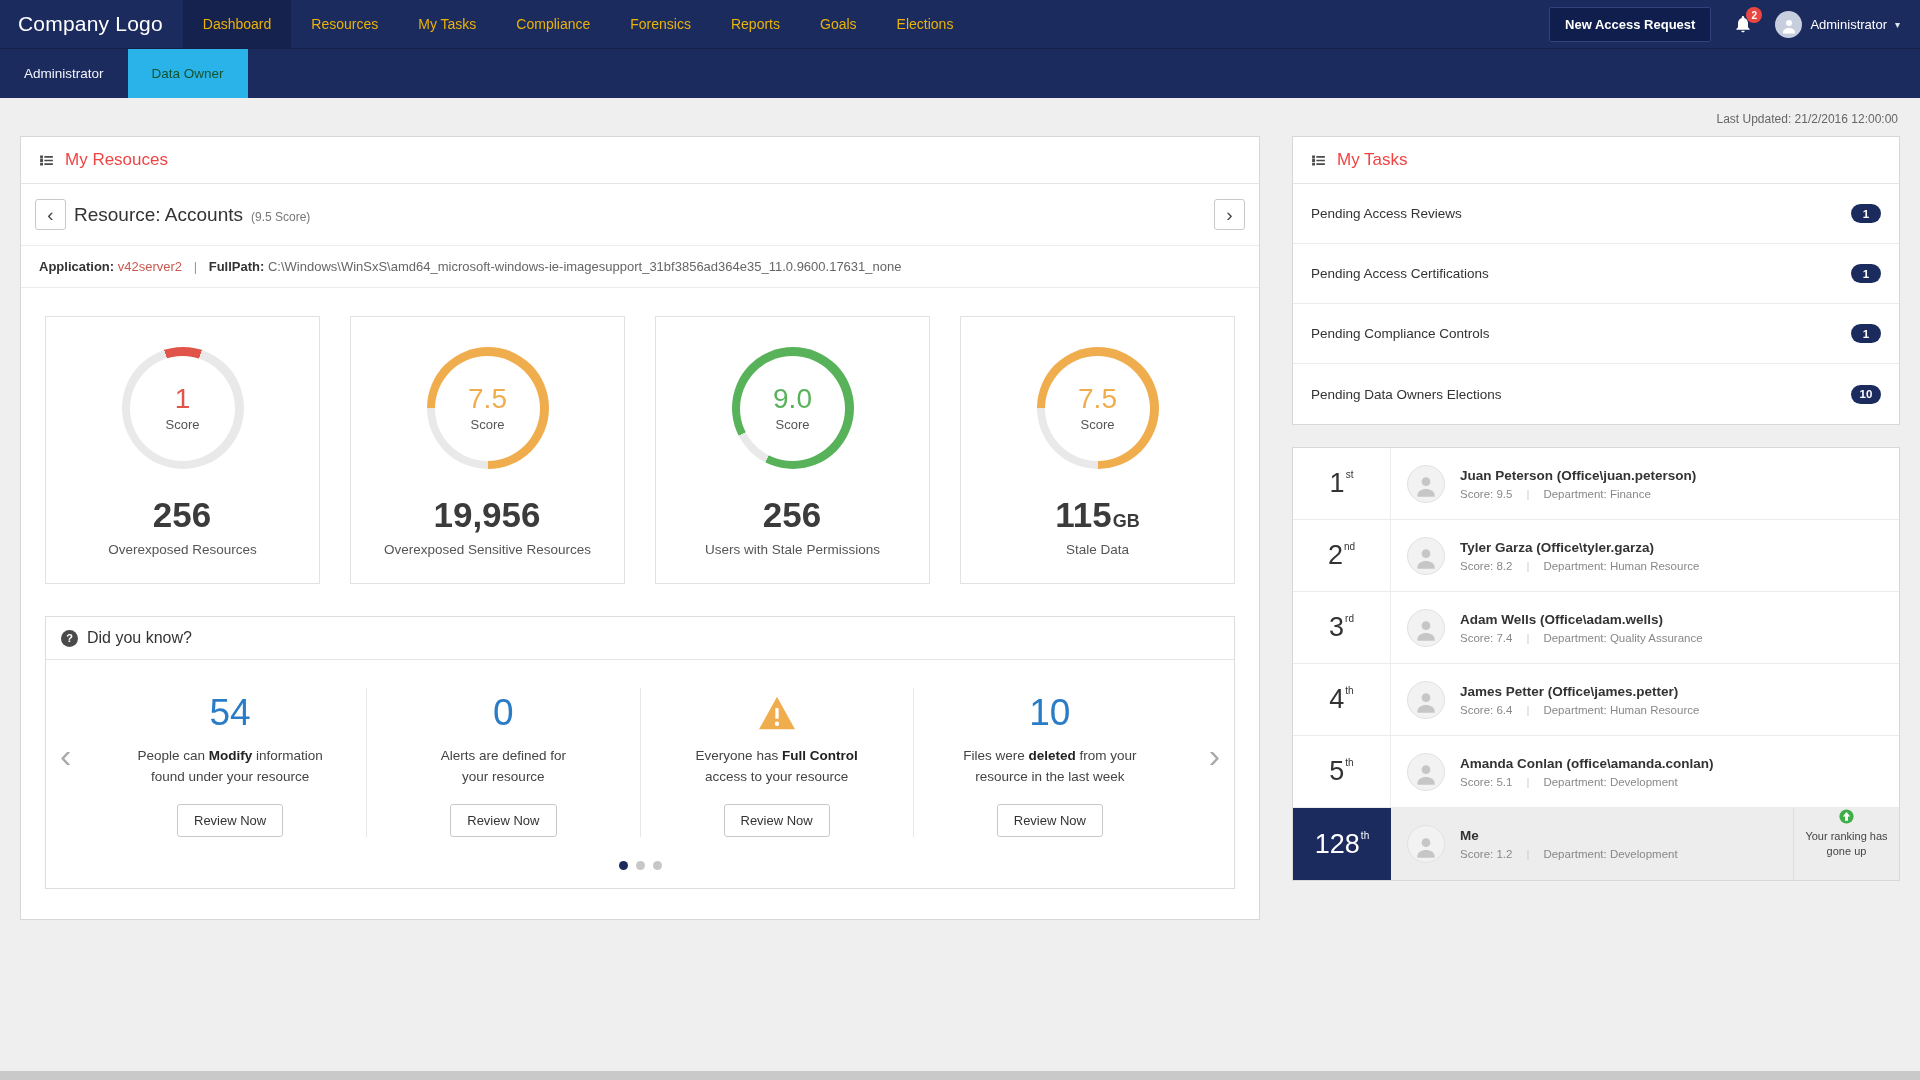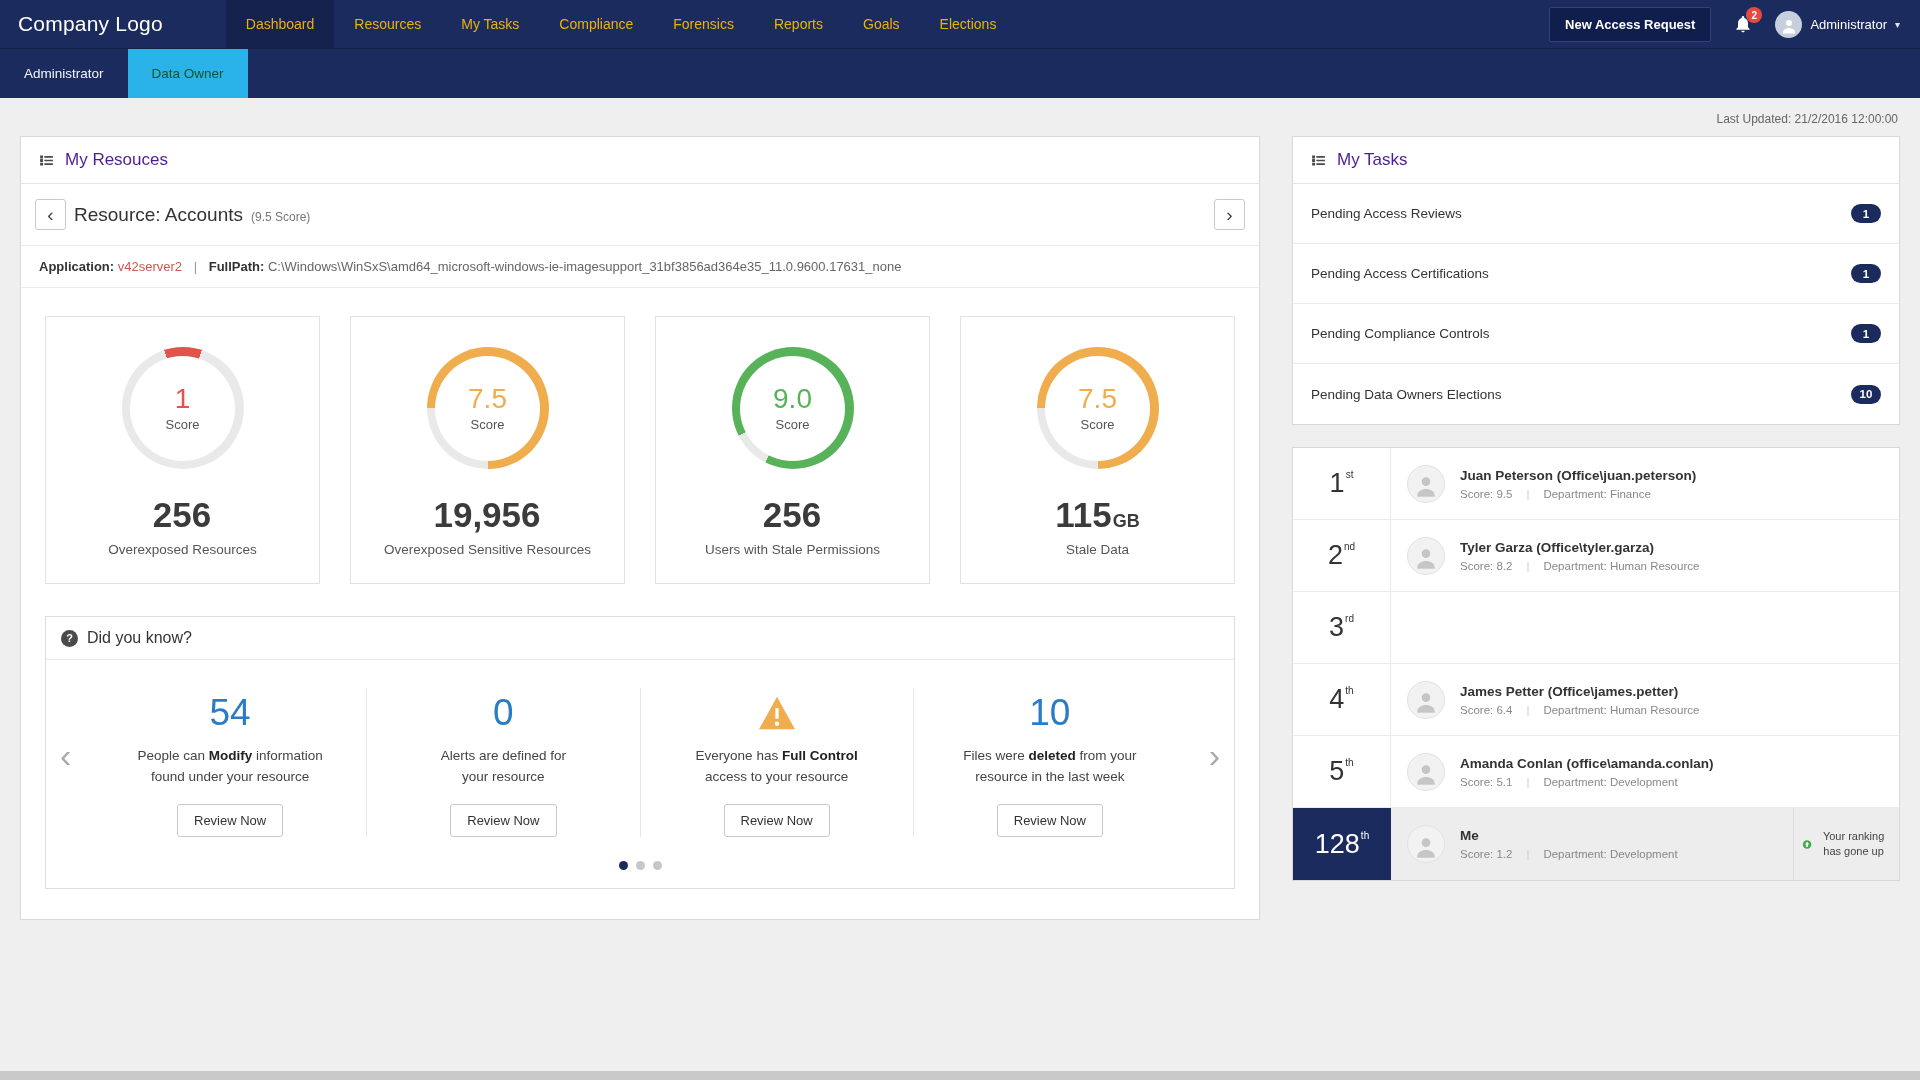--- a/index.html
+++ b/index.html
@@ -4,21 +4,21 @@
 <style>
   * { margin:0; padding:0; box-sizing:border-box; }
   html,body { width:1920px; height:1080px; }
   body {
     font-family:"Liberation Sans","DejaVu Sans",sans-serif;
     background:#efefef; color:#333; position:relative; overflow:hidden;
   }
   [data-interactable="true"] { cursor:pointer; }
 
   
-  .topbar { height:48px; background:#1c2b5e; display:flex; align-items:stretch; color:#fff;gap:43px; }
+  .topbar { height:48px; background:#1c2b5e; display:flex; align-items:stretch; color:#fff; }
   .logo { font-size:21px; display:flex; align-items:center; padding:0 20px 0 18px; font-weight:400; letter-spacing:.2px; }
   .nav { display:flex; align-items:stretch; }
   .nav-item { display:flex; align-items:center; padding:0 20px; font-size:14px; color:#eab308; }
   .nav-item.active { background:#15224d; }
   .topbar-right { margin-left:auto; display:flex; align-items:center; gap:20px; padding-right:20px; }
   .nar-btn { background:#0f1e4c; border:1px solid #32427c; color:#fff; font-size:13px; font-weight:600;
              padding:9px 15px; border-radius:2px; font-family:inherit; }
   .bell { position:relative; width:24px; height:24px; display:flex; align-items:center; justify-content:center; }
   .bell svg { width:20px; height:20px; }
   .bell-badge { position:absolute; top:-5px; right:-7px; background:#e8483f; color:#fff; font-size:10px;
@@ -36,21 +36,21 @@
 
   
   .content { padding:14px 20px 0; }
   .last-updated { text-align:right; font-size:12px; color:#666; margin-bottom:10px; padding-right:2px; }
   .cols { display:flex; gap:32px; align-items:flex-start; }
   .left-col { flex:1; min-width:0; }
   .right-col { width:608px; flex:none; }
 
   .panel { background:#fff; border:1px solid #d8d8d8; }
   .panel-head { display:flex; align-items:center; gap:10px; padding:13px 17px; border-bottom:1px solid #e5e5e5;
-                font-size:17px; color:#4c1d95; }
+                font-size:17px; color:#ef4444; }
   .panel-head svg { width:17px; height:17px; fill:#4a4a4a; flex:none; }
 
   
   .res-nav { display:flex; align-items:center; padding:15px 14px; border-bottom:1px solid #ececec; }
   .chev-btn { width:31px; height:31px; border:1px solid #c9c9c9; background:#fff; border-radius:3px;
               display:flex; align-items:center; justify-content:center; font-size:19px; color:#444; line-height:1; font-family:inherit; }
   .res-title { margin-left:8px; display:flex; align-items:baseline; gap:8px; }
   .res-name { font-size:19px; color:#333; }
   .res-score { font-size:12px; color:#777; }
   .res-nav .chev-btn.next { margin-left:auto; }
@@ -113,21 +113,21 @@
   .rank-suffix { font-size:10px; position:relative; top:-9px; margin-left:1px; }
   .lb-main { flex:1; display:flex; align-items:center; gap:15px; padding:0 16px; min-width:0; }
   .lb-avatar { width:38px; height:38px; border-radius:50%; background:#f2f2f2; border:1px solid #e2e2e2;
                display:flex; align-items:center; justify-content:center; overflow:hidden; flex:none; }
   .lb-avatar svg { width:26px; height:26px; fill:#c6c6c6; margin-top:5px; }
   .lb-name { font-size:13.5px; color:#333; font-weight:600; white-space:nowrap; }
   .lb-sub { margin-top:5px; font-size:11.5px; color:#888; white-space:nowrap; }
   .lb-sep { margin:0 14px; color:#ccc; }
   .lb-row.highlight { background:#ededed; }
   .lb-row.highlight .lb-rank { background:#1c2b5e; color:#fff; border-right:none; }
-  .lb-note { width:106px; flex:none; border-left:1px solid #ddd; display:flex; flex-direction:row;
+  .lb-note { width:106px; flex:none; border-left:1px solid #ddd; display:flex; flex-direction:column;
              align-items:center; justify-content:flex-start; gap:4px; font-size:11px; color:#444;
              text-align:center; line-height:1.35; padding:0 8px; }
   .lb-note svg { width:17px; height:17px; }
 
   .bottom-strip { position:absolute; left:0; right:0; bottom:0; height:9px; background:#c9c9c9; }
 </style>
 </head>
 <body>
 
 <header class="topbar" data-interactable="false">
@@ -366,20 +366,32 @@
               <div class="lb-sub" data-interactable="false"><span>Score: 8.2</span><span class="lb-sep">|</span><span>Department: Human Resource</span></div>
             </div>
           </div>
         </div>
 
         <div class="lb-row" data-interactable="false">
           <div class="lb-rank" data-interactable="false">
               <span>3</span>
               <span class="rank-suffix">rd</span>
             </div>
+          <div class="lb-main">
+            <span class="lb-avatar" data-interactable="false">
+                <svg viewBox="0 0 24 24" data-interactable="false">
+                  <circle cx="12" cy="8" r="4"></circle>
+                  <path d="M4 21c0-4.2 4-6.2 8-6.2s8 2 8 6.2v1H4z"></path>
+                </svg>
+              </span>
+            <div class="lb-info">
+              <div class="lb-name" data-interactable="false">Adam Wells (Office\adam.wells)</div>
+              <div class="lb-sub" data-interactable="false"><span>Score: 7.4</span><span class="lb-sep">|</span><span>Department: Quality Assurance</span></div>
+            </div>
+          </div>
         </div>
 
         <div class="lb-row" data-interactable="false">
           <div class="lb-rank" data-interactable="false">
               <span>4</span>
               <span class="rank-suffix">th</span>
             </div>
           <div class="lb-main">
             <span class="lb-avatar" data-interactable="false">
                 <svg viewBox="0 0 24 24" data-interactable="false">

